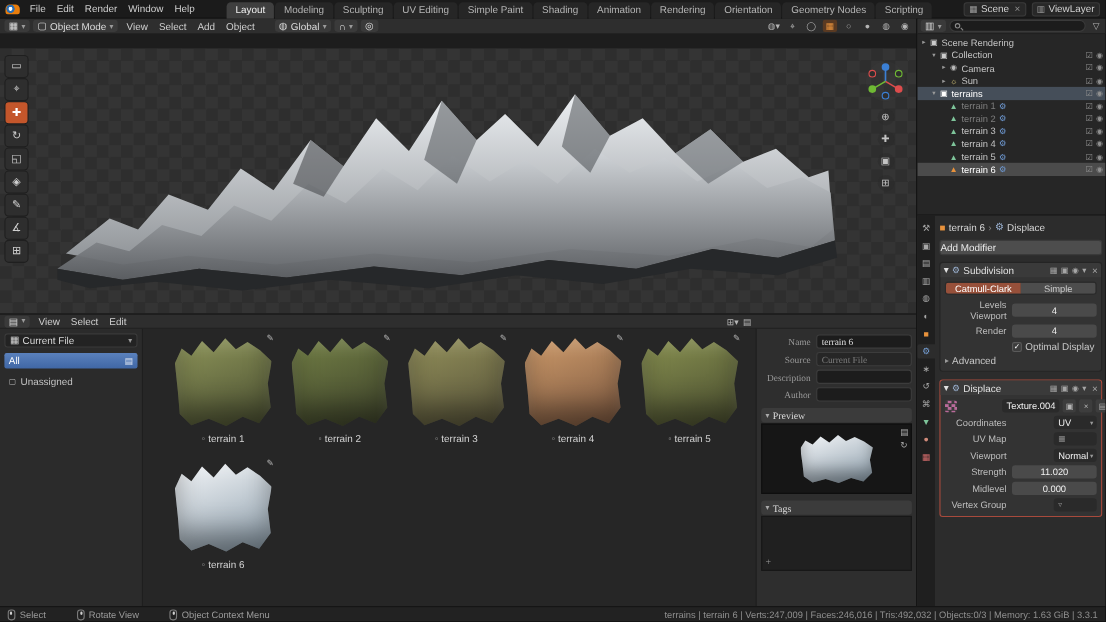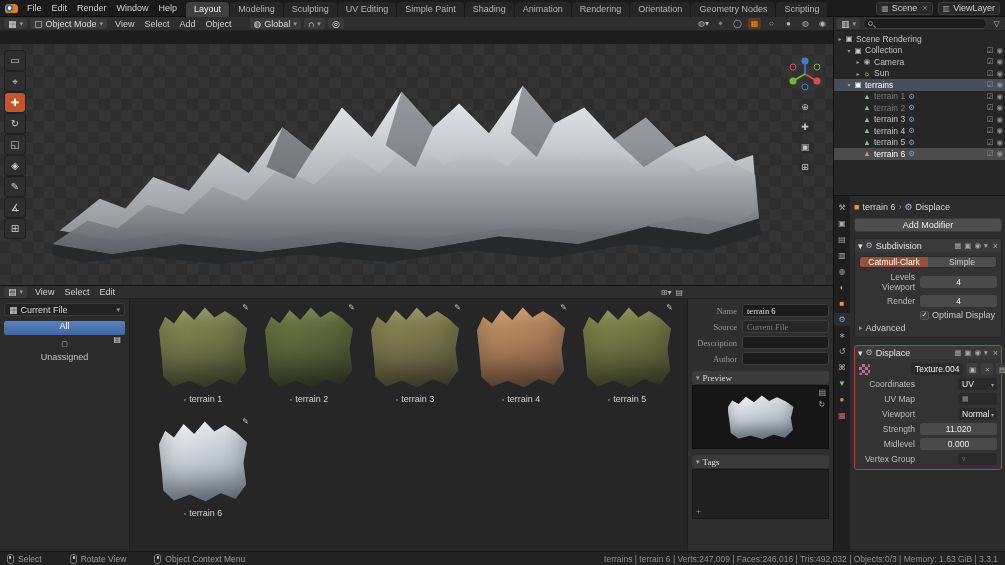--- a/index.html
+++ b/index.html
@@ -4,21 +4,21 @@
 <style>
   *{margin:0;padding:0;box-sizing:border-box;}
   html,body{background:#0e0e0e;}
   body{font-family:"Liberation Sans","DejaVu Sans",sans-serif;}
   #app{position:relative;width:1005px;height:565px;background:#1d1d1d;overflow:hidden;color:#c7c7c7;font-size:9px;}
 
   
   .topbar{position:absolute;top:0;left:0;right:0;height:17px;background:#1b1b1b;border-bottom:1px solid #0f0f0f;display:flex;align-items:center;padding:0 5px;}
   .logo{width:13px;height:9px;border-radius:4px 4px 2px 2px;background:radial-gradient(circle at 35% 45%,#fff 0 1.5px,#2a6fb5 2px 3.5px,#e87d0d 4px);margin-right:4px;}
   .menu{padding:1px 5px;color:#cfcfcf;border-radius:2px;cursor:default;}
-  .ws-tabs{display:flex;align-items:flex-end;height:17px;margin-left:4px;}
+  .ws-tabs{display:flex;align-items:flex-end;height:17px;margin-left:24px;}
   .ws-tab{padding:2.5px 8px 2.5px;background:#262626;color:#b5b5b5;border-radius:4px 4px 0 0;margin-right:1px;white-space:nowrap;}
   .ws-tab.active{background:#3f3f3f;color:#f0f0f0;}
   .topbar-right{margin-left:auto;display:flex;align-items:center;gap:5px;}
   .chip{display:flex;align-items:center;gap:3px;background:#282828;border:1px solid #3a3a3a;border-radius:3px;height:13px;padding:0 4px;color:#d0d0d0;white-space:nowrap;}
   .chip .ic{color:#9a9a9a;font-size:8px;}
   .chip .x{color:#8f8f8f;margin-left:2px;}
 
   
   .vp-header{position:absolute;left:0;top:17px;width:833px;height:14px;background:#2e2e2e;border-bottom:1px solid #222;display:flex;align-items:center;gap:3px;padding:0 4px;}
   .hdr-chip{display:flex;align-items:center;gap:3px;background:#3a3a3a;border-radius:3px;height:11px;padding:0 4px;color:#ddd;white-space:nowrap;}
@@ -37,21 +37,21 @@
   .vp-nav{position:absolute;right:8px;top:10px;display:flex;flex-direction:column;align-items:center;gap:5px;z-index:3;}
   .nav-btn{width:15px;height:15px;border-radius:50%;display:flex;align-items:center;justify-content:center;color:#c3c3c3;font-size:9px;background:rgba(40,40,40,.35);}
 
   
   .ab-header{position:absolute;left:0;top:285px;width:833px;height:14px;background:#2e2e2e;border-top:1px solid #151515;border-bottom:1px solid #222;display:flex;align-items:center;gap:3px;padding:0 4px;}
   .ab-header .right{margin-left:auto;margin-right:146px;display:flex;gap:4px;align-items:center;color:#b5b5b5;font-size:8px;}
   .ab-body{position:absolute;left:0;top:299px;width:833px;height:252px;display:flex;}
   .ab-sidebar{width:130px;background:#2b2b2b;border-right:1px solid #1e1e1e;padding:4px;}
   .src-chip{display:flex;align-items:center;gap:3px;background:#232323;border:1px solid #3a3a3a;border-radius:3px;height:13px;padding:0 4px;color:#d5d5d5;}
   .src-chip .arr{margin-left:auto;color:#9a9a9a;font-size:7px;}
-  .cat{display:flex;align-items:center;gap:4px;height:14px;border-radius:2px;padding:0 4px;margin-top:5px;color:#c3c3c3;flex-direction:column;}
+  .cat{display:flex;align-items:center;gap:4px;height:14px;border-radius:2px;padding:0 4px;margin-top:5px;color:#c3c3c3;}
   .cat.selected{background:linear-gradient(#5a81bd,#4067a5);color:#fff;}
   .cat .tail{margin-left:auto;font-size:8px;color:#dfe6f2;}
   .ab-grid{flex:1;background:#262626;padding:5px 0 0 24px;display:flex;flex-wrap:wrap;align-content:flex-start;column-gap:8px;row-gap:14px;}
   .cell{width:98px;display:flex;flex-direction:column;align-items:center;position:relative;}
   .thumbwrap{position:relative;width:92px;height:86px;}
   .thumb{width:88px;height:84px;margin:1px auto 0;clip-path:polygon(0% 30%,7% 14%,17% 22%,28% 6%,40% 18%,52% 3%,63% 15%,75% 7%,88% 16%,100% 28%,96% 52%,99% 78%,87% 95%,70% 88%,53% 98%,35% 90%,17% 97%,5% 85%,3% 60%);box-shadow:inset 0 -20px 24px rgba(0,0,0,.38),inset 0 10px 14px rgba(255,255,255,.14);}
   .badge{position:absolute;top:-1px;right:0;color:#b9b9b9;font-size:8px;}
   .cap{display:flex;align-items:center;gap:3px;margin-top:4px;color:#d2d2d2;}
   .cap-icon{color:#bdbdbd;font-size:7px;}
   .ab-props{width:146px;background:#2e2e2e;border-left:1px solid #1e1e1e;padding:5px 4px;font-family:Liberation Serif, serif;}
@@ -85,21 +85,21 @@
   .ol-mod{color:#6f9bd6;font-size:7.5px;margin-left:3px;}
   .ol-right{margin-left:auto;display:flex;gap:3px;color:#8f8f8f;font-size:7.5px;}
 
   .props{position:absolute;left:0;top:179px;width:172px;height:355px;background:#2c2c2c;display:flex;}
   .ptabs{width:16px;background:#1f1f1f;padding-top:5px;display:flex;flex-direction:column;align-items:center;gap:3px;flex:none;}
   .ptab{width:16px;height:13px;display:flex;align-items:center;justify-content:center;font-size:8px;}
   .ptab.active{background:#2c2c2c;border-radius:2px 0 0 2px;}
   .pcontent{flex:1;padding:4px 4px;overflow:hidden;}
   .crumb{display:flex;align-items:center;gap:3px;height:13px;color:#d5d5d5;}
   .crumb .sep{color:#8a8a8a;}
-  .btn-wide{height:14px;background:#4d4d4d;border:1px solid #3a3a3a;border-radius:3px;display:flex;align-items:center;justify-content:center;color:#ececec;margin:5px 0 6px;}
+  .btn-wide{height:14px;background:#4d4d4d;border:1px solid #3a3a3a;border-radius:3px;display:flex;align-items:center;color:#ececec;margin:5px 0 6px;}
   .mod{background:#333;border:1px solid #242424;border-radius:3px;margin-bottom:7px;}
   .mod.activemod{border-color:#a84a3c;}
   .mod-h{height:13px;display:flex;align-items:center;gap:3px;padding:0 3px;background:#3a3a3a;border-radius:3px 3px 0 0;color:#e2e2e2;}
   .mod-h .mh-ic{color:#9fb7d8;font-size:8px;}
   .mod-h .mini{color:#a5a5a5;font-size:7.5px;}
   .mod-h .close{margin-left:2px;color:#a5a5a5;}
   .mod-h .grow{flex:1;}
   .mod-b{padding:4px 4px 4px 4px;}
   .seg{display:flex;height:12px;border-radius:3px;overflow:hidden;margin-bottom:4px;border:1px solid #2a2a2a;}
   .seg>div{flex:1;display:flex;align-items:center;justify-content:center;background:#4d4d4d;color:#ccc;font-size:8.5px;}

